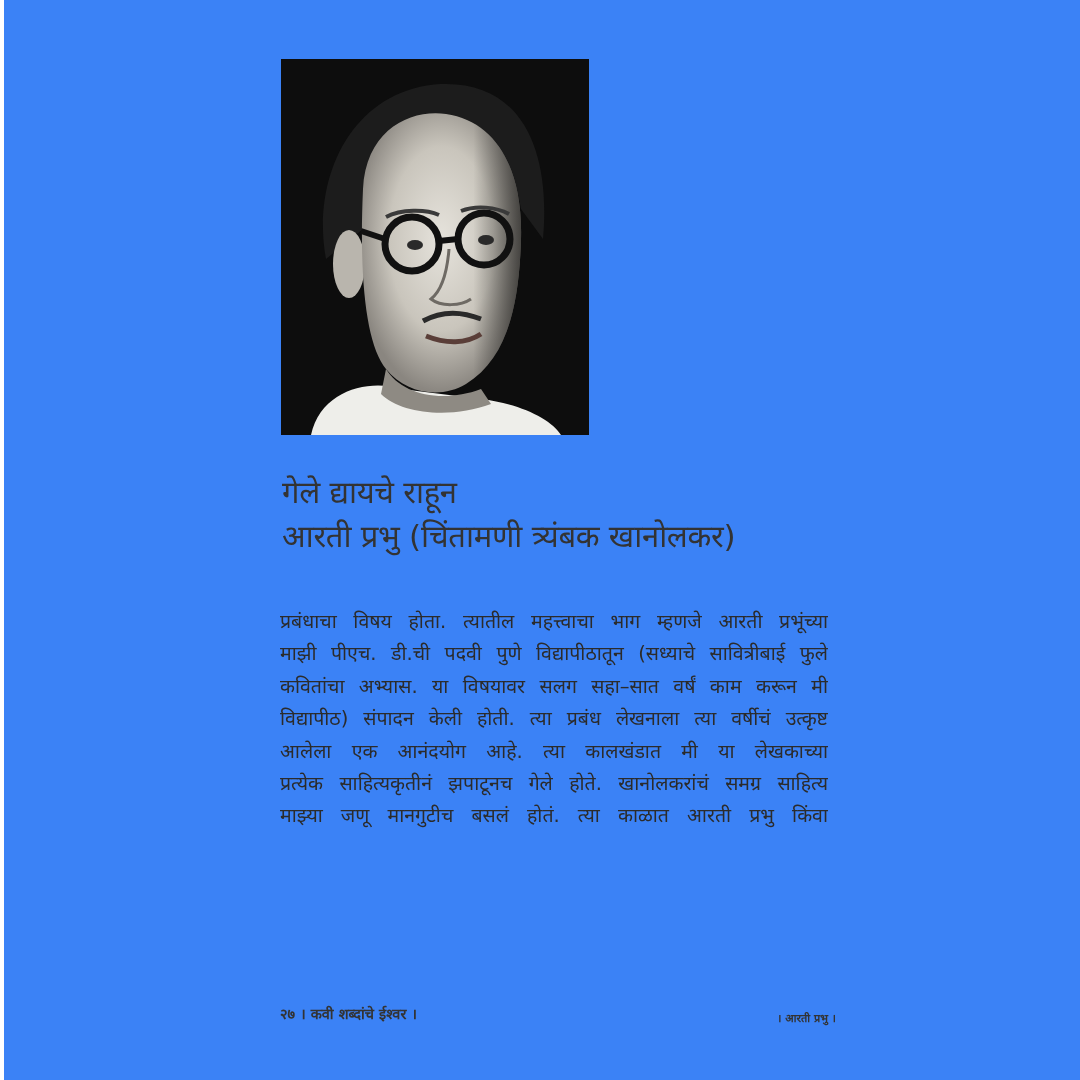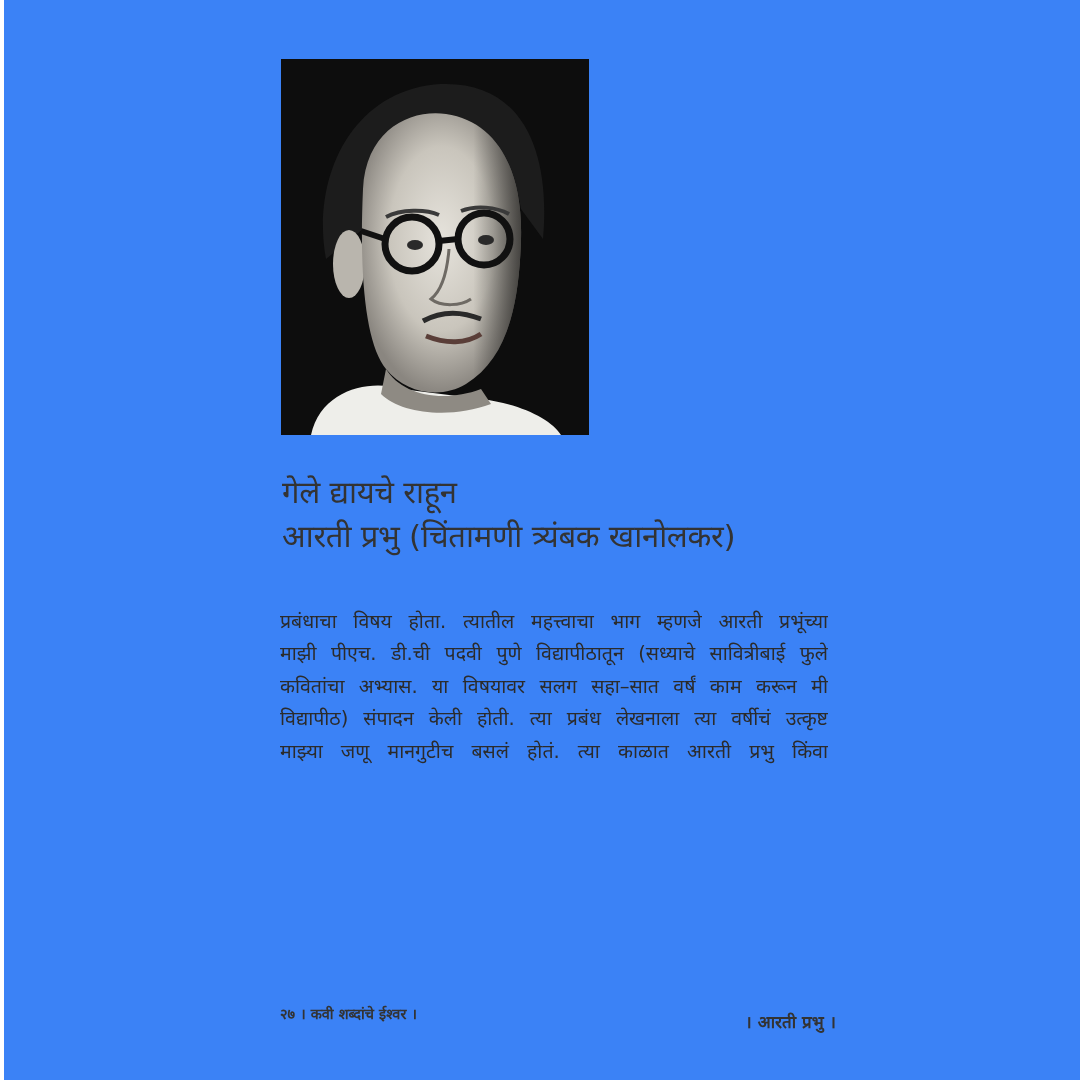--- a/index.html
+++ b/index.html
@@ -69,21 +69,21 @@
       top: 1003px;
       font-size: 14.5px;
       font-weight: bold;
       color: #333333;
       white-space: nowrap;
     }
     .footer-right {
       position: absolute;
       right: 248px;
       top: 1010px;
-      font-size: 17px;
+      font-size: 11px;
       font-weight: bold;
       color: #333333;
       white-space: nowrap;
     }
   </style>
 </head>
 <body>
 
 <div class="page">
 
@@ -136,19 +136,21 @@
   <div class="title-block">
     <div class="title-line">गेले द्यायचे राहून</div>
     <div class="title-line">आरती प्रभु (चिंतामणी त्र्यंबक खानोलकर)</div>
   </div>
 
   <div class="body-text">
     <div class="body-line">प्रबंधाचा विषय होता. त्यातील महत्त्वाचा भाग म्हणजे आरती प्रभूंच्या</div>
     <div class="body-line">माझी पीएच. डी.ची पदवी पुणे विद्यापीठातून (सध्याचे सावित्रीबाई फुले</div>
     <div class="body-line">कवितांचा अभ्यास. या विषयावर सलग सहा–सात वर्षं काम करून मी</div>
     <div class="body-line">विद्यापीठ) संपादन केली होती. त्या प्रबंध लेखनाला त्या वर्षीचं उत्कृष्ट</div>
+    <div class="body-line">आलेला एक आनंदयोग आहे. त्या कालखंडात मी या लेखकाच्या</div>
+    <div class="body-line">प्रत्येक साहित्यकृतीनं झपाटूनच गेले होते. खानोलकरांचं समग्र साहित्य</div>
     <div class="body-line">माझ्या जणू मानगुटीच बसलं होतं. त्या काळात आरती प्रभु किंवा</div>
   </div>
 
   <div class="footer-left">२७ । कवी शब्दांचे ईश्वर ।</div>
   <div class="footer-right">। आरती प्रभु ।</div>
 
 </div>
 
 </body></html>

